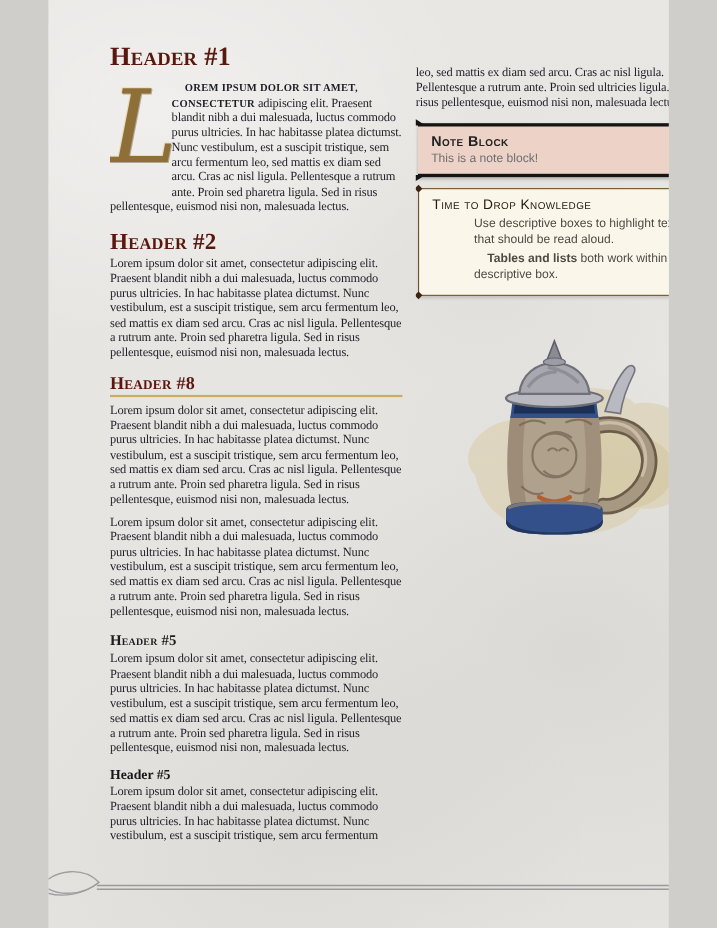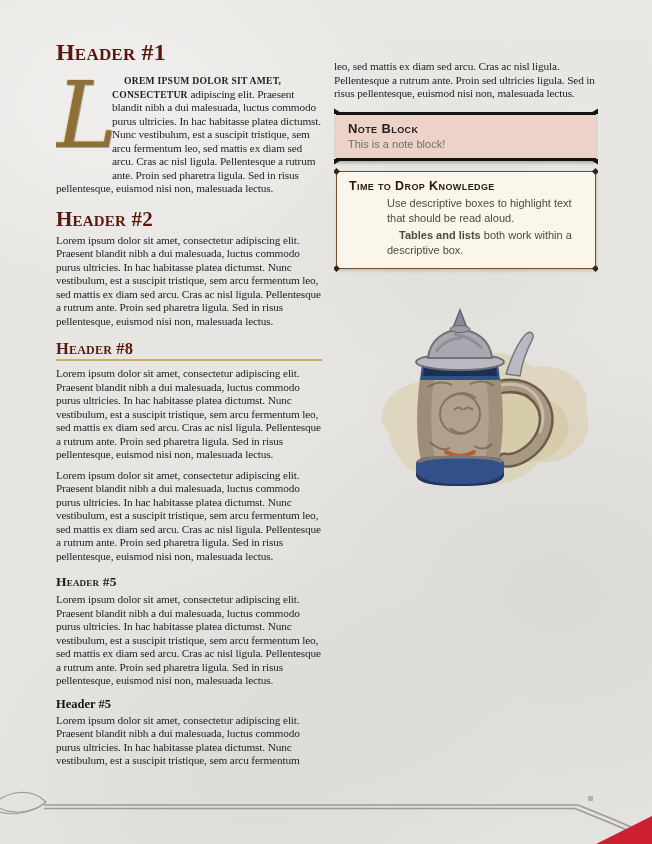--- a/index.html
+++ b/index.html
@@ -1,19 +1,19 @@
 <!DOCTYPE html>
 <html><head>
 <meta charset="utf-8">
 <style>
   * { margin:0; padding:0; box-sizing:border-box; }
   html,body { background:#cfcecb; }
   .page {
     position:relative;
-    width:652px; height:844px;
+    width:564px; height:844px;
     margin:0 auto;
     background:
       radial-gradient(ellipse 420px 300px at 18% 12%, rgba(255,255,255,.35), rgba(255,255,255,0) 70%),
       radial-gradient(ellipse 500px 380px at 85% 70%, rgba(120,118,110,.10), rgba(0,0,0,0) 70%),
       radial-gradient(ellipse 380px 300px at 40% 90%, rgba(120,115,100,.08), rgba(0,0,0,0) 70%),
       radial-gradient(ellipse 300px 260px at 70% 30%, rgba(140,135,125,.07), rgba(0,0,0,0) 70%),
       linear-gradient(#e9e7e4,#e5e3e0);
     overflow:hidden;
     font-family:"Liberation Serif", serif;
   }
@@ -97,21 +97,21 @@
     padding:7px 12px 10px 12px;
     margin:4px 2px 12px 2px;
     box-shadow:1px 2px 3px rgba(0,0,0,.15);
   }
   .dot { position:absolute; width:5px; height:5px; background:#3a2413; transform:rotate(45deg); }
   .dot.tl { top:-3px; left:-3px; } .dot.tr { top:-3px; right:-3px; }
   .dot.bl { bottom:-3px; left:-3px; } .dot.br { bottom:-3px; right:-3px; }
   .desc-title {
     font-family:"Liberation Sans", sans-serif;
     font-variant:small-caps;
-    font-weight:700; font-size:12.5px; letter-spacing:.4px;
+    font-weight:400; font-size:12.5px; letter-spacing:.4px;
     color:#241a0e; margin-bottom:3px;
   }
   .desc-text {
     font-family:"Liberation Sans", sans-serif;
     font-size:11px; line-height:15px; color:#4c4a42;margin-left:38px;
   }
   .desc-text.indent { text-indent:12px; margin-top:2px; }
 
   .stein-wrap { position:absolute; left:24px; top:222px; width:240px; height:210px; }
 

